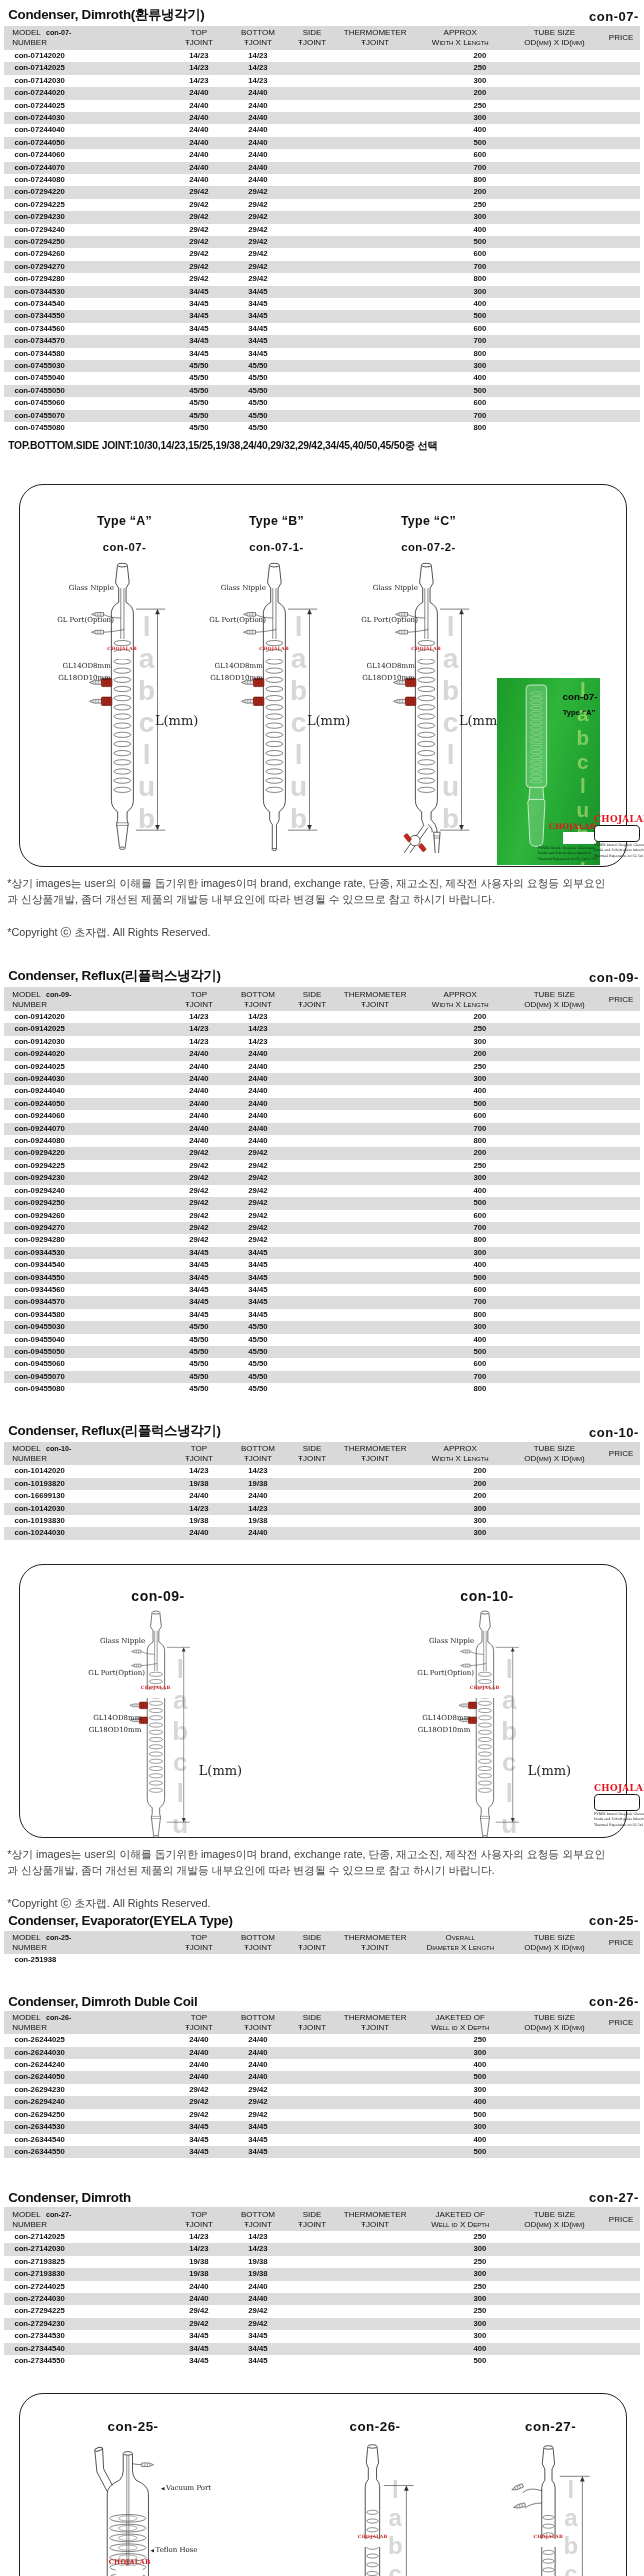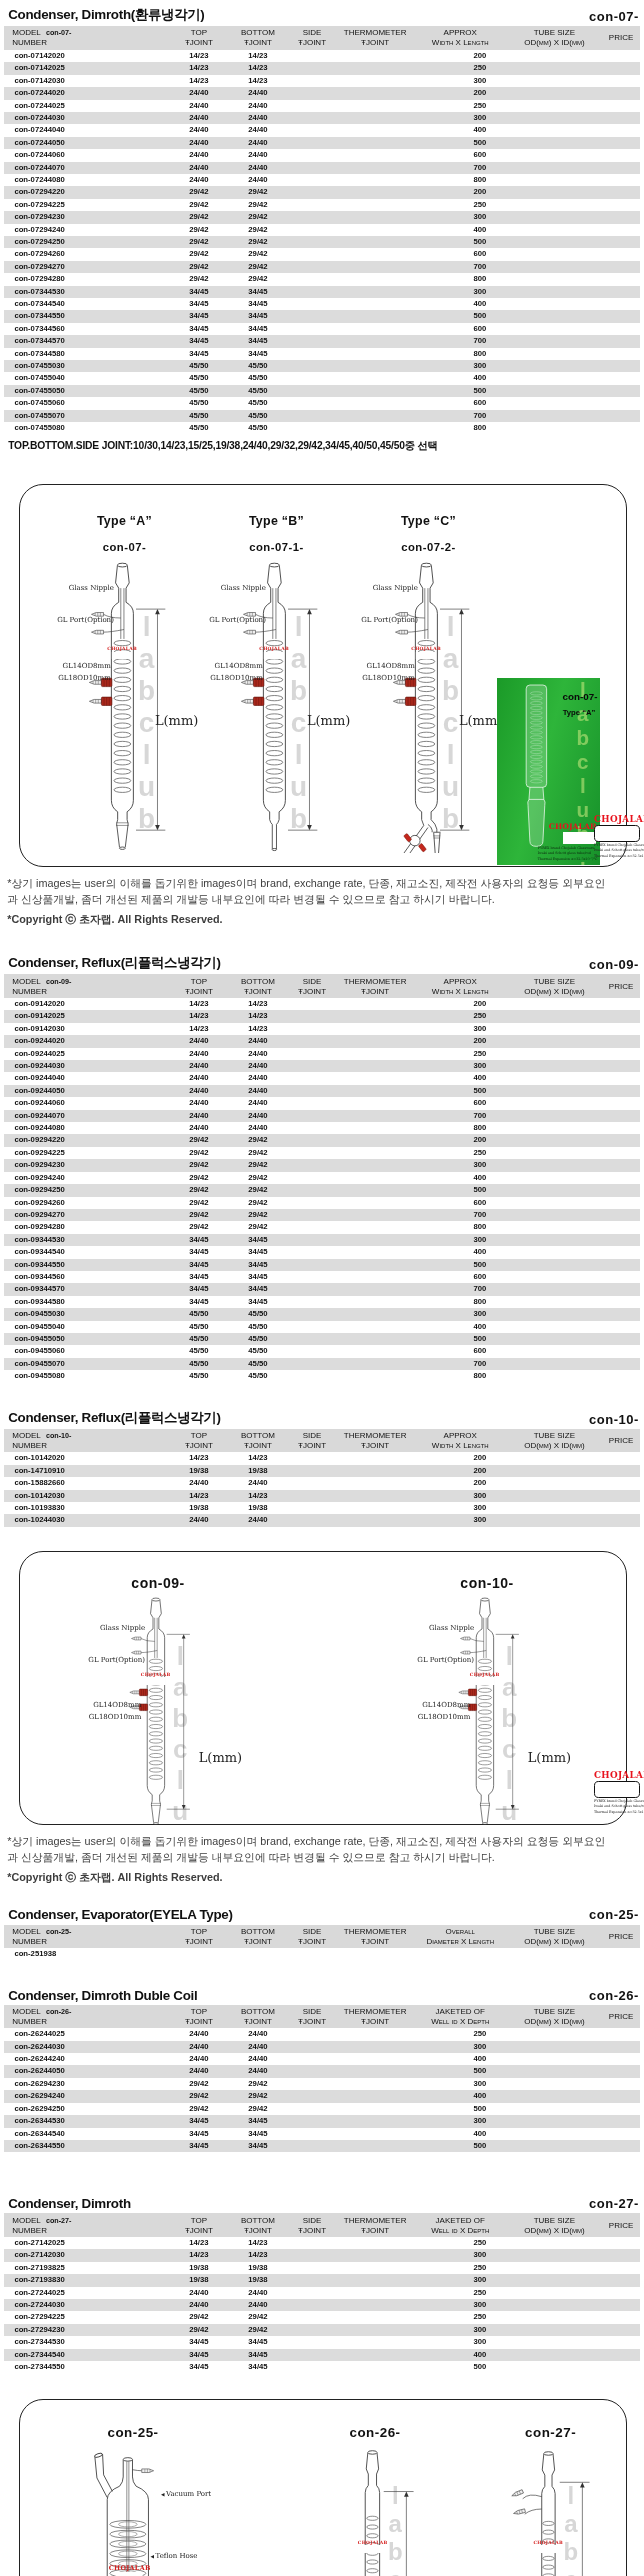--- a/index.html
+++ b/index.html
@@ -21,21 +21,21 @@
   table.cat td:first-child{text-align:left;padding-left:10.3px;}
   table.cat td:nth-child(6){text-align:right;padding-right:20.6px;}
   table.cat tbody tr:nth-child(even){background:#dcdcdc;}
   col.c1{width:165px}col.c2{width:59px}col.c3{width:59px}col.c4{width:49px}
   col.c5{width:77px}col.c6{width:93px}col.c7{width:95px}col.c8{width:38px}
   .joint-note{margin:4.1px 0 0 8.2px;font-size:10.3px;font-weight:bold;letter-spacing:-0.2px;}
 
   
   .footnote{margin:8.2px 6.2px 0 7.2px;color:#3d3d3d;font-size:10.8px;}
   .footnote .fl{line-height:1.5;}
-  .footnote .fc{margin-top:4px;font-weight:bold;}
+  .footnote .fc{margin-top:17px;}
 
   
   .diagram-box{position:relative;margin:31px 17.5px 0 18.5px;border:1.5px solid #222;border-radius:24px;background:#fff;}
   .box1{height:381px;margin-top:31px;}
   .box2{height:272px;margin-top:24px;}
   .box3{height:348px;margin-top:26px;}
   .b1-cells,.b2-cells,.b3-cells{display:flex;}
   .b1-cells{padding-left:29px;}
   .cond-cell{position:relative;width:152px;text-align:center;flex:none;}
   .cond-type{font-size:12.4px;font-weight:bold;margin-top:29px;letter-spacing:0.3px;}
@@ -1108,31 +1108,31 @@
             <td>con-10142020</td>
             <td>14/23</td>
             <td>14/23</td>
             <td></td>
             <td></td>
             <td>200</td>
             <td></td>
             <td></td>
           </tr>
           <tr>
-            <td>con-14710910</td>
+            <td>con-10193820</td>
             <td>19/38</td>
             <td>19/38</td>
             <td></td>
             <td></td>
             <td>200</td>
             <td></td>
             <td></td>
           </tr>
           <tr>
-            <td>con-15882660</td>
+            <td>con-16699130</td>
             <td>24/40</td>
             <td>24/40</td>
             <td></td>
             <td></td>
             <td>200</td>
             <td></td>
             <td></td>
           </tr>
           <tr>
             <td>con-10142030</td>
@@ -1221,21 +1221,21 @@
       </div>
     </div>
   </div>
 
   <div class="footnote">
     <div class="fl">*상기 images는 user의 이해를 돕기위한 images이며 brand, exchange rate, 단종, 재고소진, 제작전 사용자의 요청등 외부요인</div>
     <div class="fl">과 신상품개발, 좀더 개선된 제품의 개발등 내부요인에 따라 변경될 수 있으므로 참고 하시기 바랍니다.</div>
     <div class="fl fc">*Copyright ⓒ 초자랩.    All Rights Reserved.</div>
   </div>
 
-  <section style="margin-top:22px;">
+  <section style="margin-top:2px;">
     <div class="sec-head">
       <span class="sec-title">Condenser, Evaporator(EYELA Type)</span>
       <span class="sec-code">con-25-</span>
     </div>
     <table class="cat">
       <colgroup>
           <col class="c1">
           <col class="c2">
           <col class="c3">
           <col class="c4">
@@ -1443,21 +1443,21 @@
             <td></td>
             <td></td>
             <td>500</td>
             <td></td>
             <td></td>
           </tr>
         </tbody>
     </table>
   </section>
 
-  <section style="margin-top:44px;">
+  <section style="margin-top:32px;">
     <div class="sec-head">
       <span class="sec-title">Condenser, Dimroth</span>
       <span class="sec-code">con-27-</span>
     </div>
     <table class="cat">
       <colgroup>
           <col class="c1">
           <col class="c2">
           <col class="c3">
           <col class="c4">

